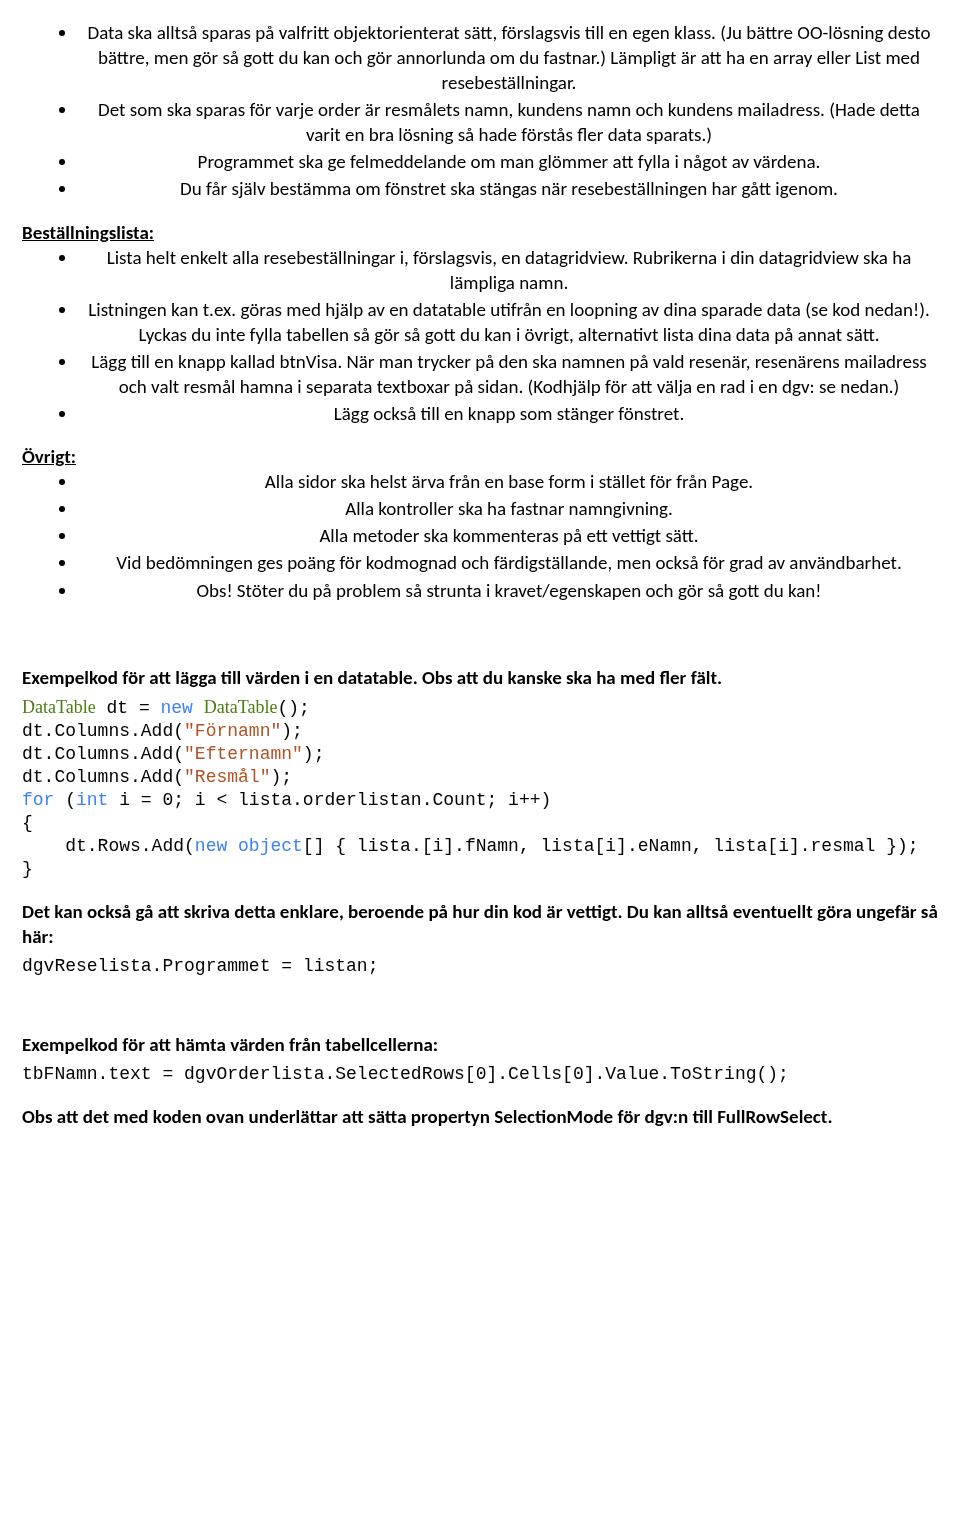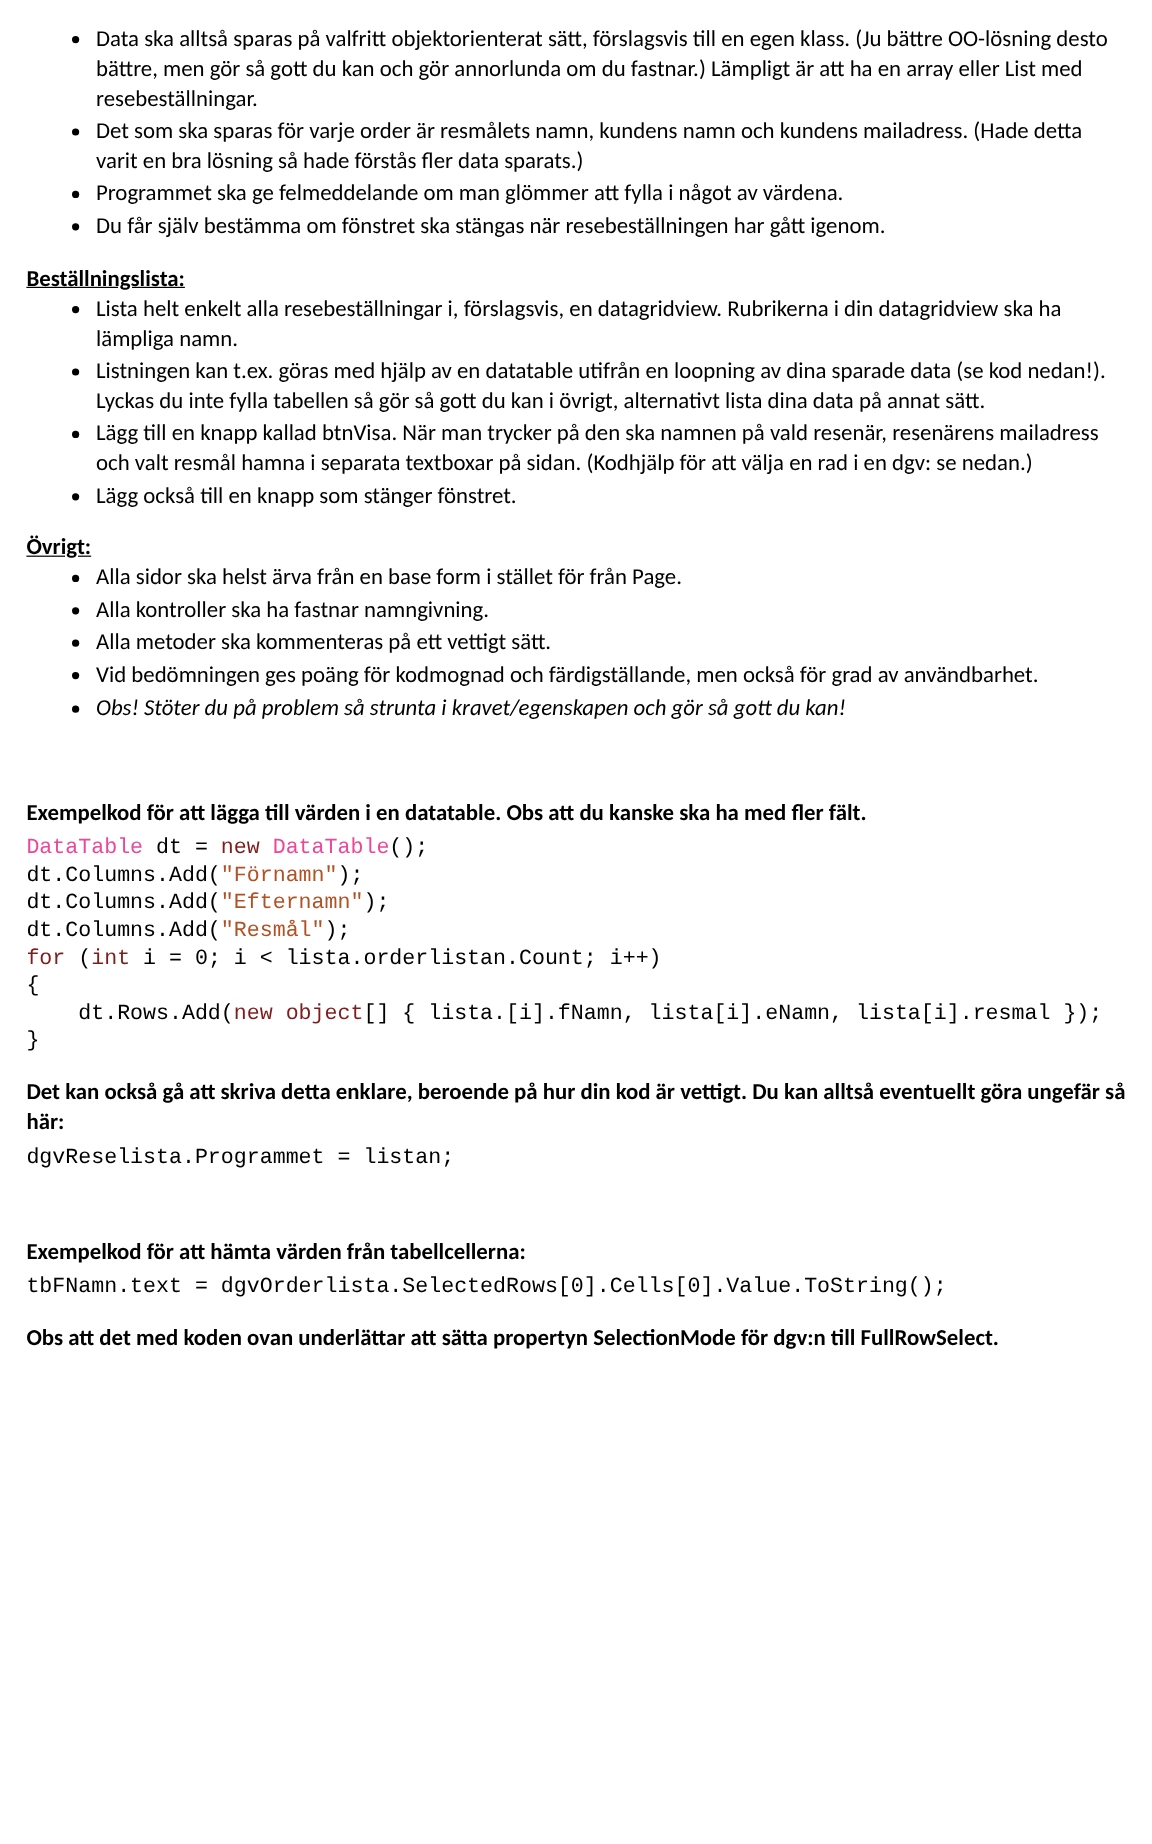--- a/index.html
+++ b/index.html
@@ -5,35 +5,35 @@
   html,body{margin:0;padding:0;background:#fff;}
   body{
     font-family:Calibri,"Segoe UI",Arial,sans-serif;
     font-size:19px;
     line-height:1.32;
     color:#000;
     width:960px;
     padding:20px 22px 40px 22px;
     box-sizing:border-box;
   }
-  ul{margin:0 0 18px 0;padding-left:56px;list-style:disc;}
+  ul{margin:0 0 18px 0;padding-left:56px;list-style:disc;text-align:center;}
   li{margin:0 0 2px 0;padding-left:2px;}
   .section-title{font-weight:700;margin:6px 0 0 0;text-decoration:underline;}
   .plain{margin:18px 0 6px 0;font-weight:bold;}
   pre.code{
     font-family:Consolas,"Courier New",monospace;
     font-size:18px;
     line-height:1.28;
     white-space:pre;
     margin:4px 0 6px 0;
   }
-  .c-type{color:#ec4899;}
-  .c-kw{color:#7f1d1d;}
+  .c-type{color:#4d7c0f;font-family:Liberation Serif, serif;}
+  .c-kw{color:#3b82f6;}
   .c-str{color:#b05225;}
-  .italic{font-style:italic;}
+  .italic{}
 </style>
 </head>
 <body>
 
 <ul>
   <li>Data ska alltså sparas på valfritt objektorienterat sätt, förslagsvis till en egen klass. (Ju bättre OO-lösning desto bättre, men gör så gott du kan och gör annorlunda om du fastnar.) Lämpligt är att ha en array eller List med resebeställningar.</li>
   <li>Det som ska sparas för varje order är resmålets namn, kundens namn och kundens mailadress. (Hade detta varit en bra lösning så hade förstås fler data sparats.)</li>
   <li>Programmet ska ge felmeddelande om man glömmer att fylla i något av värdena.</li>
   <li>Du får själv bestämma om fönstret ska stängas när resebeställningen har gått igenom.</li>
 </ul>

